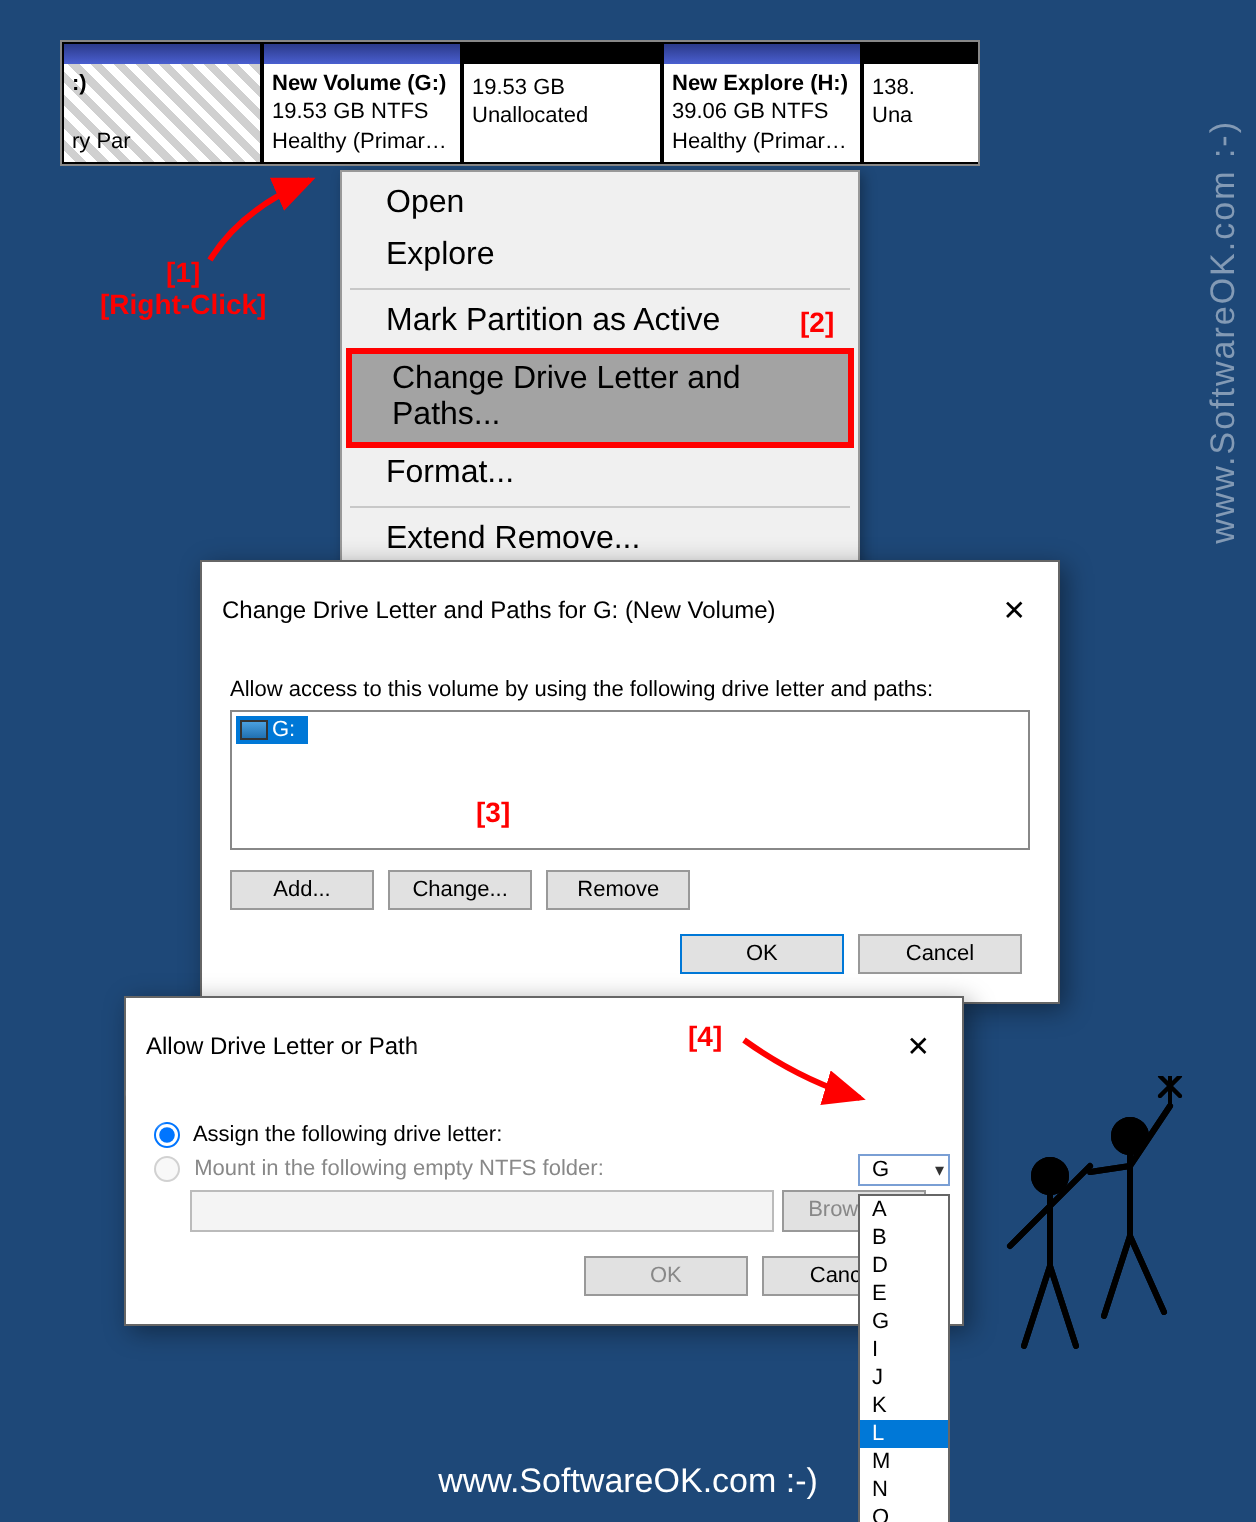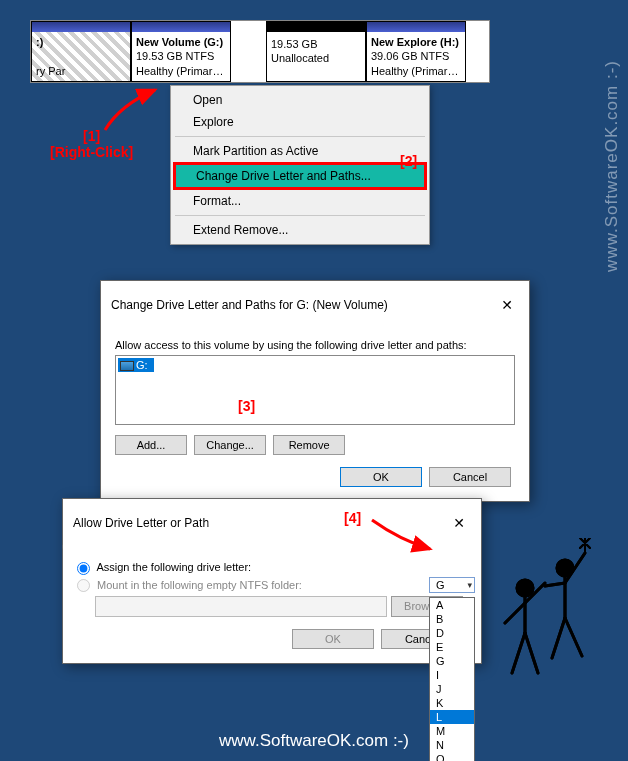--- a/index.html
+++ b/index.html
@@ -19,31 +19,31 @@
 }
 .part {
   border: 1px solid #000; padding: 3px 4px;
   font-size: 11px; line-height: 1.3;
   min-width: 100px; white-space: nowrap;
   overflow: hidden; text-overflow: ellipsis;
   position: relative;
 }
 .part .topbar { height: 10px; background: linear-gradient(#2b3a8a,#4a5fd0); margin:-3px -4px 3px -4px; }
 .part.unalloc::before { content:""; position:absolute; left:0; right:0; top:0; height:10px; background:#000; }
-.part.unalloc { padding-top: 15px; margin-left: 35px; }
+.part.unalloc { padding-top: 15px; }
 .part.hatched { background: repeating-linear-gradient(45deg,#fff,#fff 4px,#d0d0d0 4px,#d0d0d0 8px); }
 .part b { font-weight: bold; }
 .ctxmenu {
   position: absolute; left: 170px; top: 85px; width: 260px;
   background: #f0f0f0; border: 1px solid #999;
   box-shadow: 2px 2px 6px rgba(0,0,0,.3);
   padding: 3px 2px;
 }
-.mi { padding: 4px 20px; font-size: 12px; cursor: default; }
-.mi.sel { background: #14b8a6; }
+.mi { padding: 4px 20px; font-size: 16px; cursor: default; }
+.mi.sel { background: #a3a3a3; }
 .sep { border-top: 1px solid #c8c8c8; margin: 3px 2px; }
 .highlight-box { border: 3px solid #ff0000; }
 .annot { color: #ff0000; font-weight: bold; font-size: 14px; position:absolute; }
 .arrow { position:absolute; }
 .arrow svg { overflow: visible; }
 .dialog {
   position: absolute; background: #fff; border: 1px solid #666;
   box-shadow: 3px 3px 12px rgba(0,0,0,.4);
 }
 .titlebar {

